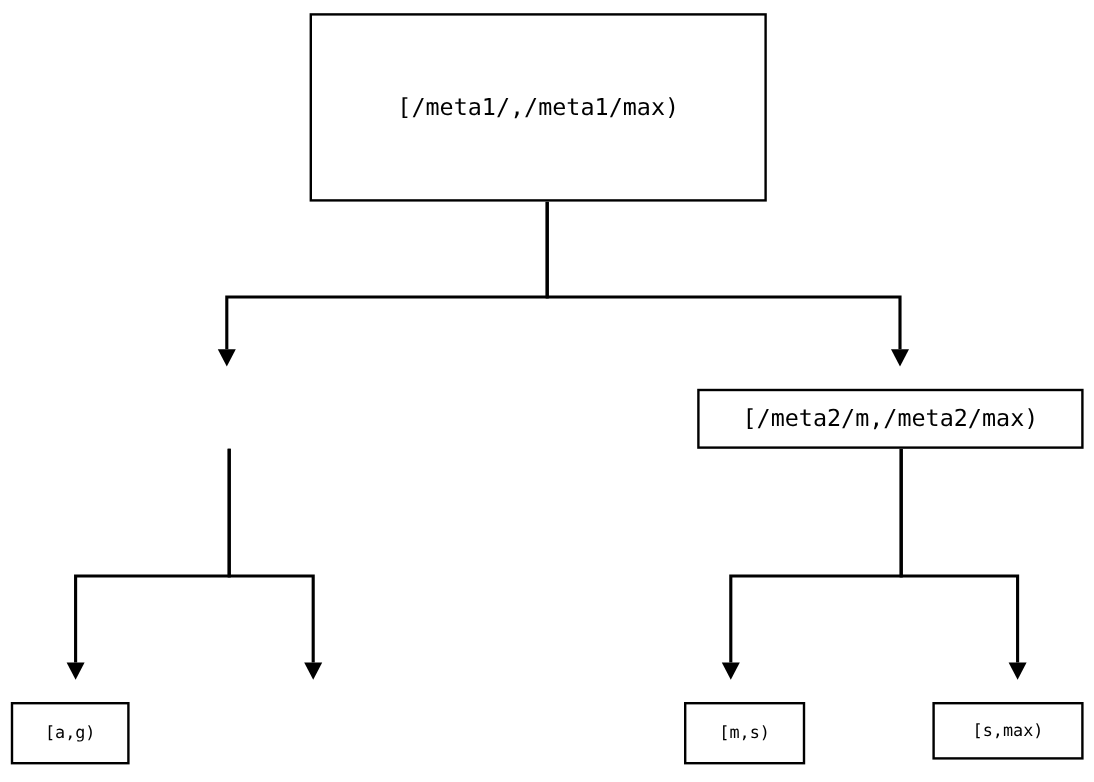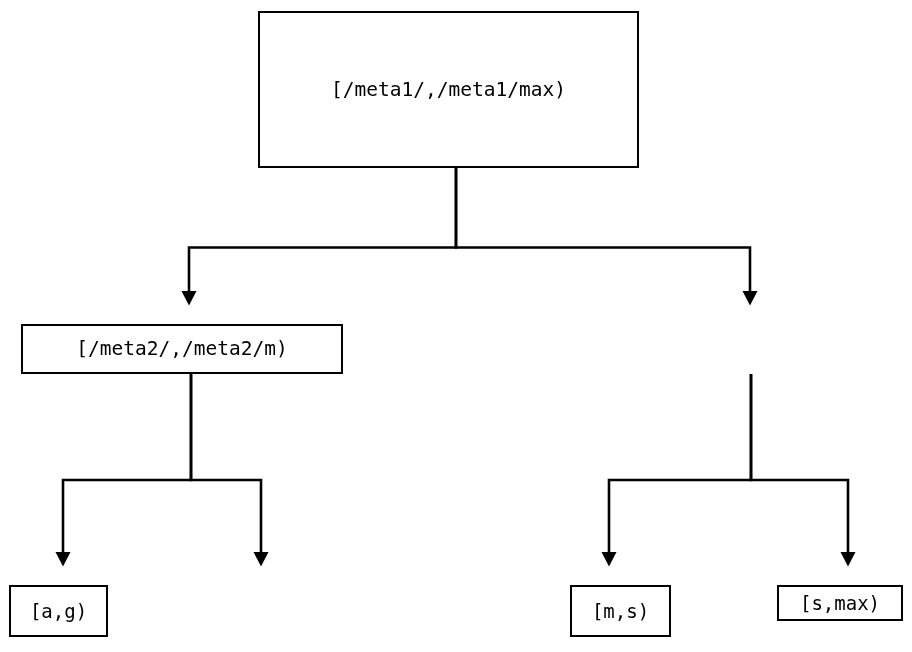--- a/index.html
+++ b/index.html
@@ -85,23 +85,23 @@
     left: 553px;
     top: 585px;
     width: 101px;
     height: 52px;
     margin-left: 17px;
   }
   #node-leaf-smax {
     left: 777px;
     top: 585px;
     width: 126px;
-    height: 36px;
+    height: 48px;
   }
-  .leaf .node-label { font-size: 19px; }
+  .leaf .node-label { font-size: 14px; }
 </style>
 </head>
 <body>
 
 <div id="diagram-root">
 
   <svg id="edge-layer" width="912" height="652" viewBox="0 0 912 652" xmlns="http://www.w3.org/2000/svg">
 
     <g>
       <path d="M 456 168 L 456 247.5 L 189 247.5 L 189 291" fill="none" stroke="#000000" stroke-width="2.6"></path>
@@ -131,24 +131,24 @@
     <g>
       <path d="M 751 374 L 751 480 L 848 480 L 848 552" fill="none" stroke="#000000" stroke-width="2.6"></path>
       <polygon points="840.5,552 855.5,552 848,566.5" fill="#000000"></polygon>
     </g>
   </svg>
 
   <div class="node" id="node-root">
     <span class="node-label">[/meta1/,/meta1/max)</span>
   </div>
 
-  <div class="node" id="node-mid-left">
-    <span class="node-label">[/meta2/,/meta2/m)</span>
+
+  <div class="node" id="node-mid-right">
+    <span class="node-label">[/meta2/m,/meta2/max)</span>
   </div>
-
 
   <div class="node leaf" id="node-leaf-ag">
     <span class="node-label">[a,g)</span>
   </div>
 
 
   <div class="node leaf" id="node-leaf-ms">
     <span class="node-label">[m,s)</span>
   </div>
 

